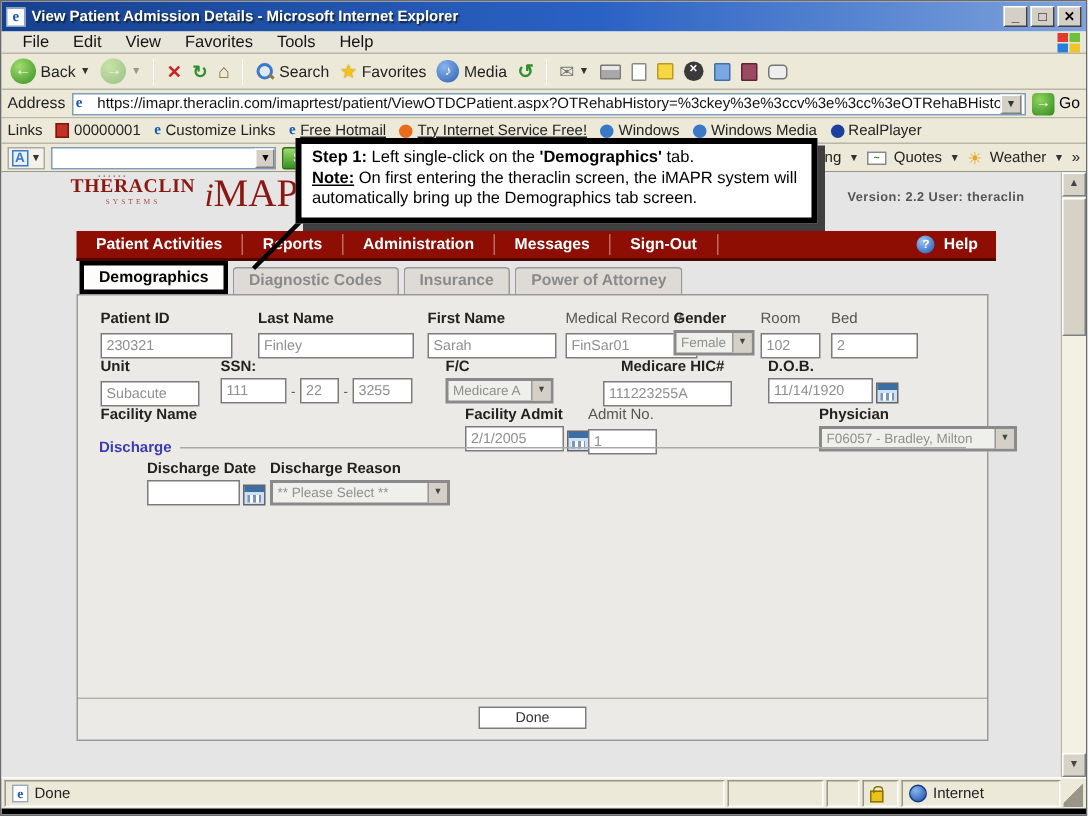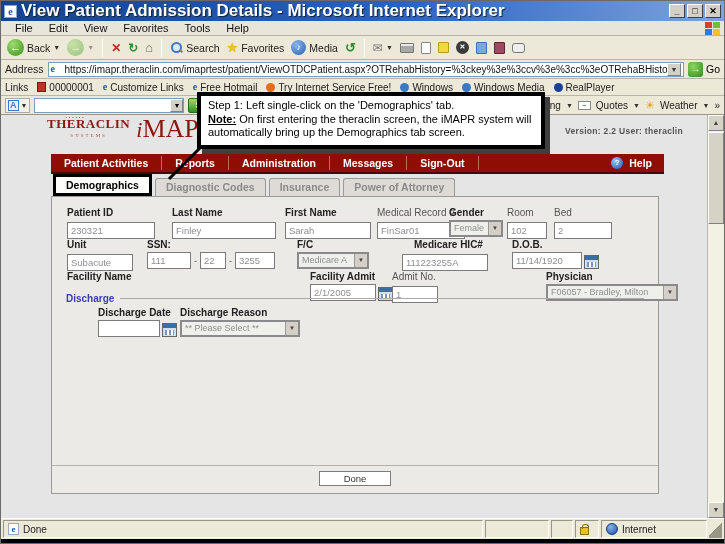--- a/index.html
+++ b/index.html
@@ -2,21 +2,21 @@
 <html><head>
 <meta charset="utf-8">
 <style>
   * { margin:0; padding:0; box-sizing:border-box; }
   html,body { width:725px; height:544px; font-family:"Liberation Sans",sans-serif; background:#fff; }
   .window { position:relative; width:725px; height:544px; display:flex; flex-direction:column; border:1px solid #6a6a6a; overflow:hidden; background:#fff; }
 
   
   .titlebar { height:20px; background:linear-gradient(90deg,#16418f,#2a62c4 55%,#7fa3dc); display:flex; align-items:center; padding:0 3px; flex:none; }
   .titlebar .doc-icon { width:13px; height:13px; background:#fff; border:1px solid #8aa4cc; margin-right:4px; color:#1a56b4; font:bold 10px/11px "Liberation Serif",serif; text-align:center; }
-  .titlebar .ttl { color:#fff; font-size:17px; font-weight:bold; text-shadow:1px 1px 1px #123; flex:1; white-space:nowrap; overflow:hidden; }
+  .titlebar .ttl { color:#fff; font-size:10px; font-weight:bold; text-shadow:1px 1px 1px #123; flex:1; white-space:nowrap; overflow:hidden; }
   .winbtn { width:16px; height:14px; margin-left:2px; background:#d4d0c8; border:1px solid; border-color:#fff #404040 #404040 #fff; font:bold 9px/12px "Liberation Sans",sans-serif; text-align:center; color:#000; }
 
   
   .menubar { height:15px; background:#e8e5da; border-bottom:1px solid #b9b5a8; display:flex; align-items:center; padding-left:6px; flex:none; }
   .menubar .mi { font-size:11px; color:#111; padding:0 8px; }
   .winflag { margin-left:auto; margin-right:4px; width:15px; height:13px; display:grid; grid-template-columns:7px 7px; grid-template-rows:6px 6px; gap:1px; }
   .winflag span:nth-child(1){background:#e23a2e;} .winflag span:nth-child(2){background:#6fbf3a;}
   .winflag span:nth-child(3){background:#2a7de0;} .winflag span:nth-child(4){background:#f0c42a;}
 
   
@@ -135,21 +135,21 @@
   .lock { width:9px; height:8px; background:#e8c41a; border:1px solid #8a7308; position:relative; margin-top:3px; }
   .lock::before { content:""; position:absolute; left:1px; top:-4px; width:5px; height:4px; border:1.5px solid #8a7308; border-bottom:none; border-radius:3px 3px 0 0; }
   .globe { width:12px; height:12px; border-radius:50%; background:radial-gradient(circle at 35% 30%,#8ab4ec,#1a4fa8); border:1px solid #123c80; }
   .grip { width:13px; background:linear-gradient(135deg,transparent 50%,#9a9687 50%); }
 
   .black-strip { height:4px; background:#000; flex:none; }
 
   
   .overlay-svg { position:absolute; left:0; top:0; width:725px; height:544px; pointer-events:none; z-index:55; }
   .callout { position:absolute; left:196px; top:91px; width:348px; background:#fff; border:4px solid #000; box-shadow:5px 5px 0 #3f3f3f; padding:3px 7px 5px; z-index:60; font-size:11px; line-height:13.5px; color:#000; }
-  .callout .b { font-weight:normal; }
+  .callout .b { font-weight:bold; }
   .callout .ul { font-weight:bold; text-decoration:underline; }
 </style>
 </head>
 <body>
 
 <div class="window">
 
   <div class="titlebar">
     <span class="doc-icon">e</span>
     <span class="ttl">View Patient Admission Details - Microsoft Internet Explorer</span>

